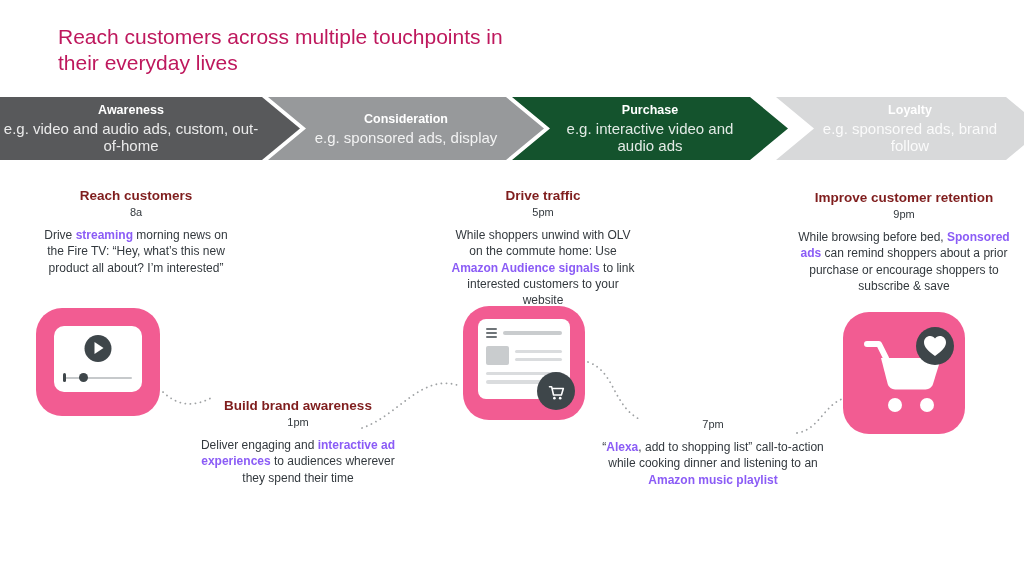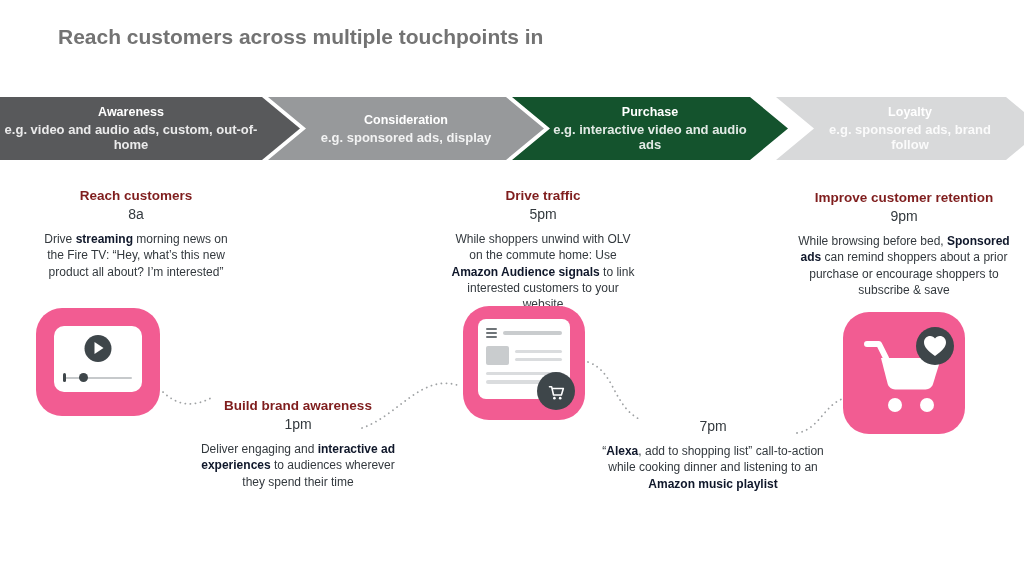--- a/index.html
+++ b/index.html
@@ -1,43 +1,43 @@
 <!DOCTYPE html>
 <html><head>
 <meta charset="utf-8">
 <style>
   * { margin:0; padding:0; box-sizing:border-box; }
   html,body { background:#ffffff; }
   body { font-family:"Liberation Sans", sans-serif; }
   .canvas { position:relative; width:1024px; height:575px; background:#fff; overflow:hidden; }
 
   .title { position:absolute; left:58px; top:24px; width:580px; font-size:21px;
-           font-weight:bold; color:#737373; line-height:1.25; }
+           font-weight:normal; color:#be185d; line-height:1.25; }
 
   
   .funnel { position:absolute; left:0; top:97px; width:1024px; height:63px; }
   .stage { position:absolute; top:0; height:63px; color:#fff; display:flex;
            flex-direction:column; justify-content:center; align-items:center; text-align:center; }
   .stage .label { font-size:12.5px; font-weight:bold; margin-bottom:3px; }
-  .stage .sub { font-size:13px; opacity:.88;font-weight:bold; }
+  .stage .sub { font-size:15px; opacity:.88; }
   .stage-0 { left:0; width:300px; background:#58595B; padding-right:38px;
              clip-path:polygon(0 0, 262px 0, 300px 50%, 262px 100%, 0 100%); }
   .stage-1 { left:268px; width:276px; background:#97999B; padding:0 38px;
              clip-path:polygon(0 0, 238px 0, 276px 50%, 238px 100%, 0 100%, 38px 50%); }
   .stage-2 { left:512px; width:276px; background:#14532d; padding:0 38px;
              clip-path:polygon(0 0, 238px 0, 276px 50%, 238px 100%, 0 100%, 38px 50%); }
   .stage-3 { left:776px; width:268px; background:#D8D9DA; padding:0 38px;
              clip-path:polygon(0 0, 230px 0, 268px 50%, 230px 100%, 0 100%, 38px 50%); }
 
   
   .tp { position:absolute; text-align:center; color:#33393E; }
   .tp h2 { font-size:13.5px; color:#7f1d1d; margin-bottom:3px; }
-  .tp .time { font-size:14px; margin-bottom:9px; }
+  .tp .time { font-size:11px; margin-bottom:9px; }
   .tp .body { font-size:12px; line-height:1.36; }
-  .tp b { color:#0f172a; }
+  .tp b { color:#8b5cf6; }
   .tp-0 { left:36px;  top:188px; width:200px; }
   .tp-1 { left:198px; top:398px; width:200px; }
   .tp-2 { left:448px; top:188px; width:190px; }
   .tp-3 { left:602px; top:418px; width:222px; }
   .tp-4 { left:798px; top:190px; width:212px;text-align:center; }
 
   
   .tile { position:absolute; background:#F25C92; border-radius:26px; }
   .tile-video   { left:36px;  top:308px; width:124px; height:108px; }
   .tile-browser { left:463px; top:306px; width:122px; height:114px; }
@@ -76,21 +76,21 @@
 
   
   .connectors { position:absolute; left:0; top:0; width:1024px; height:575px;
                 pointer-events:none; }
 </style>
 </head>
 <body>
 
 <div class="canvas">
 
-  <h1 class="title"><span>Reach customers across multiple touchpoints in</span><br></h1>
+  <h1 class="title"><span>Reach customers across multiple touchpoints in</span><br><span>their everyday lives</span></h1>
 
   <div class="funnel">
     <div class="stage stage-0">
       <span class="label">Awareness</span>
       <span class="sub">e.g. video and audio ads, custom, out-of-home</span>
     </div>
     <div class="stage stage-1">
       <span class="label">Consideration</span>
       <span class="sub">e.g. sponsored ads, display</span>
     </div>

